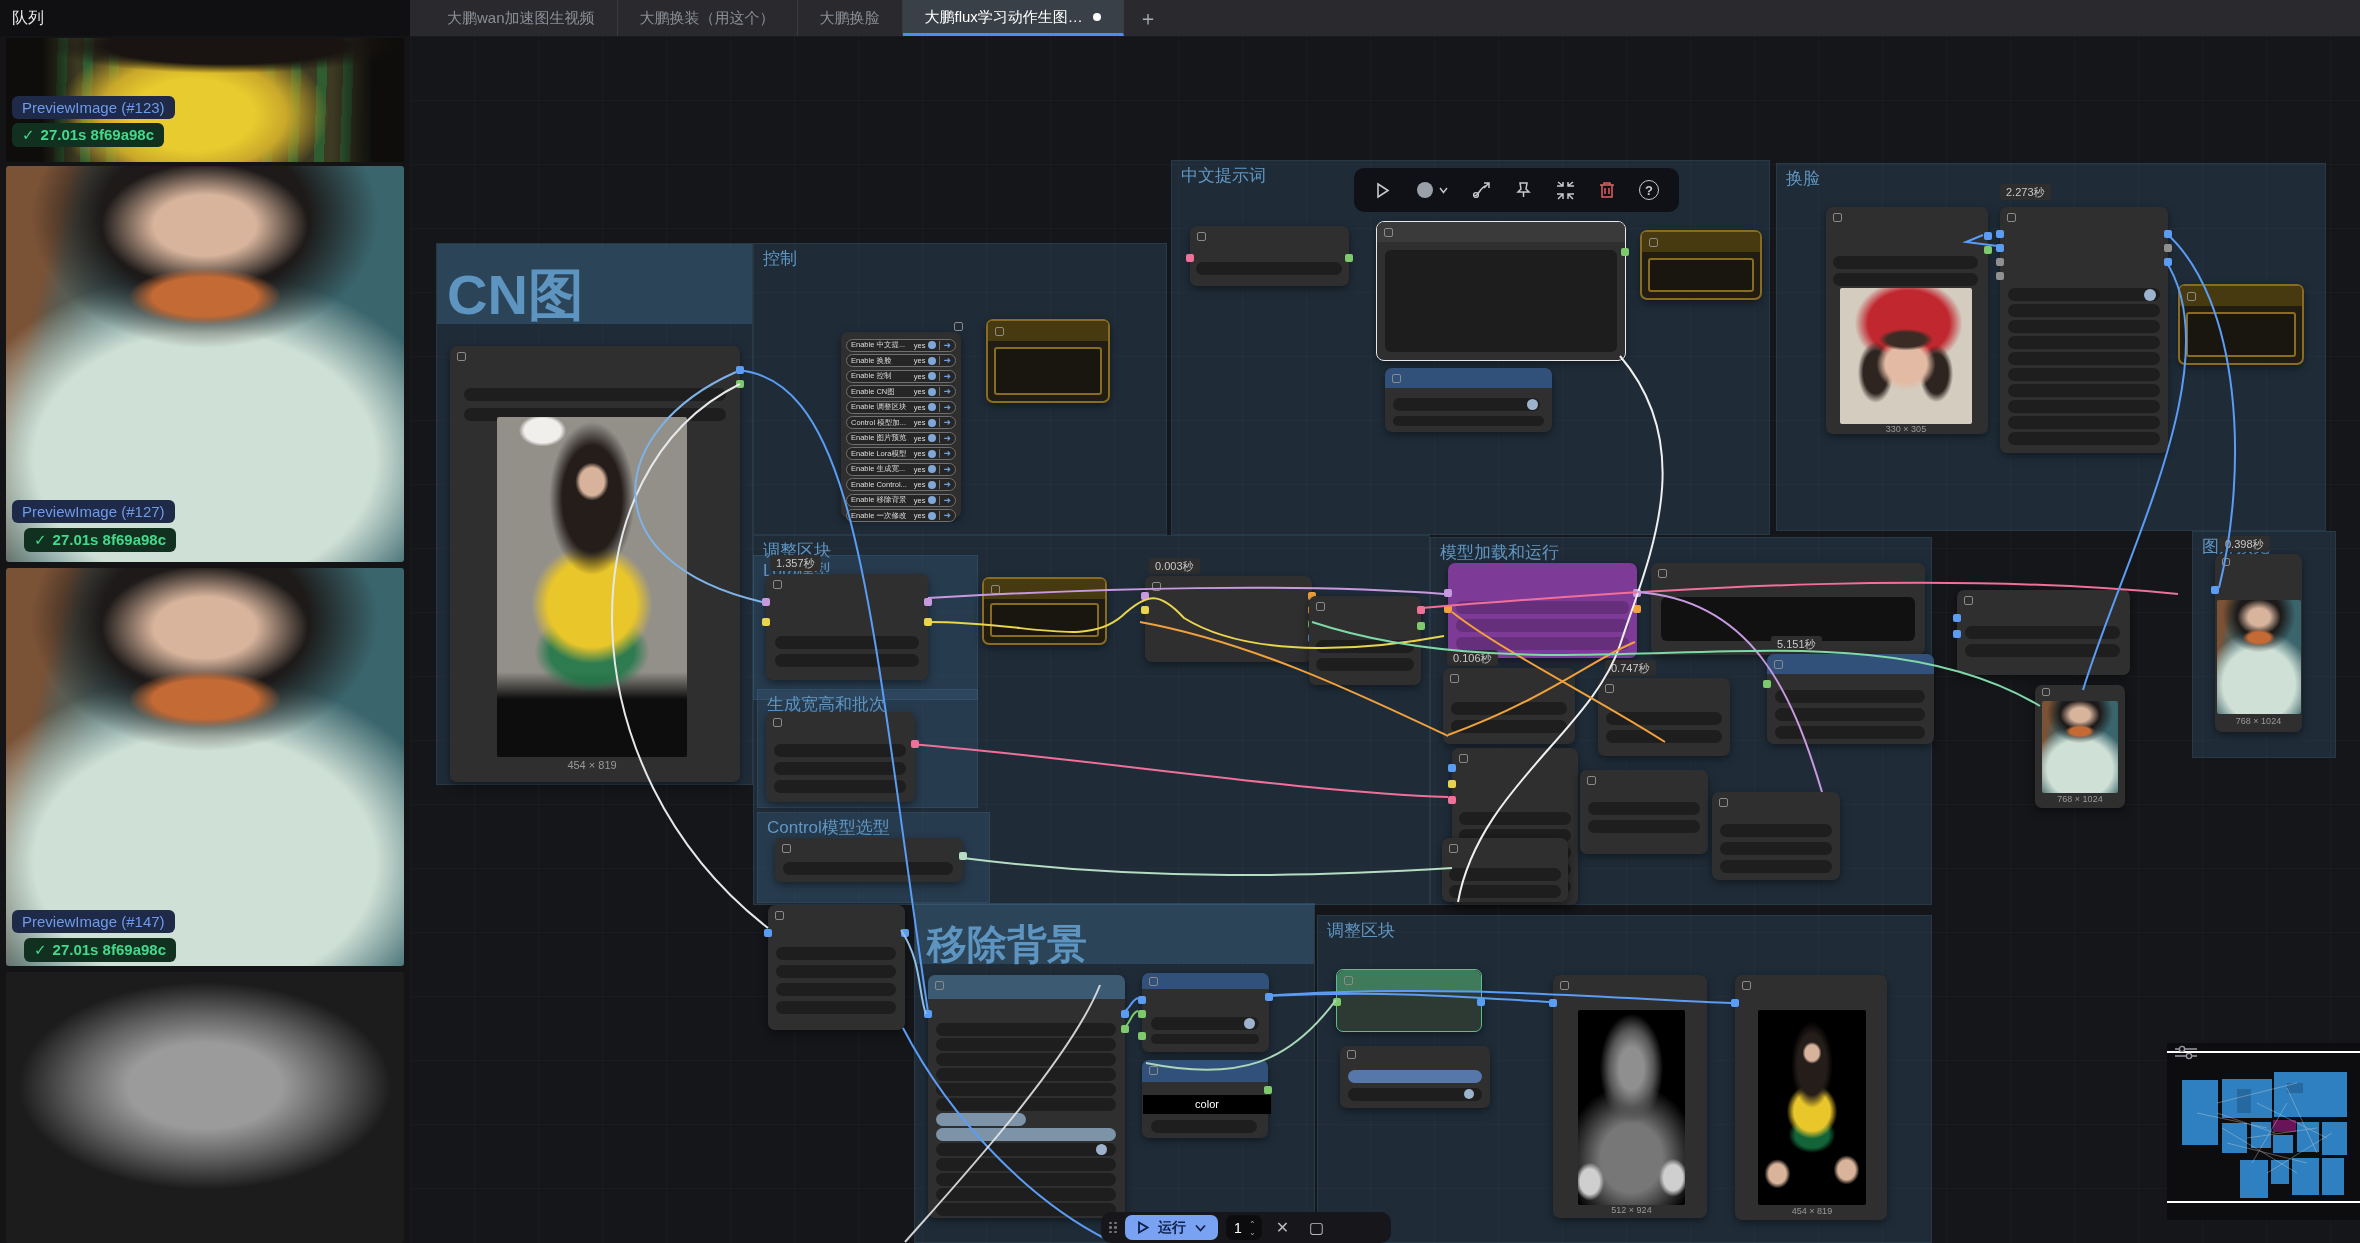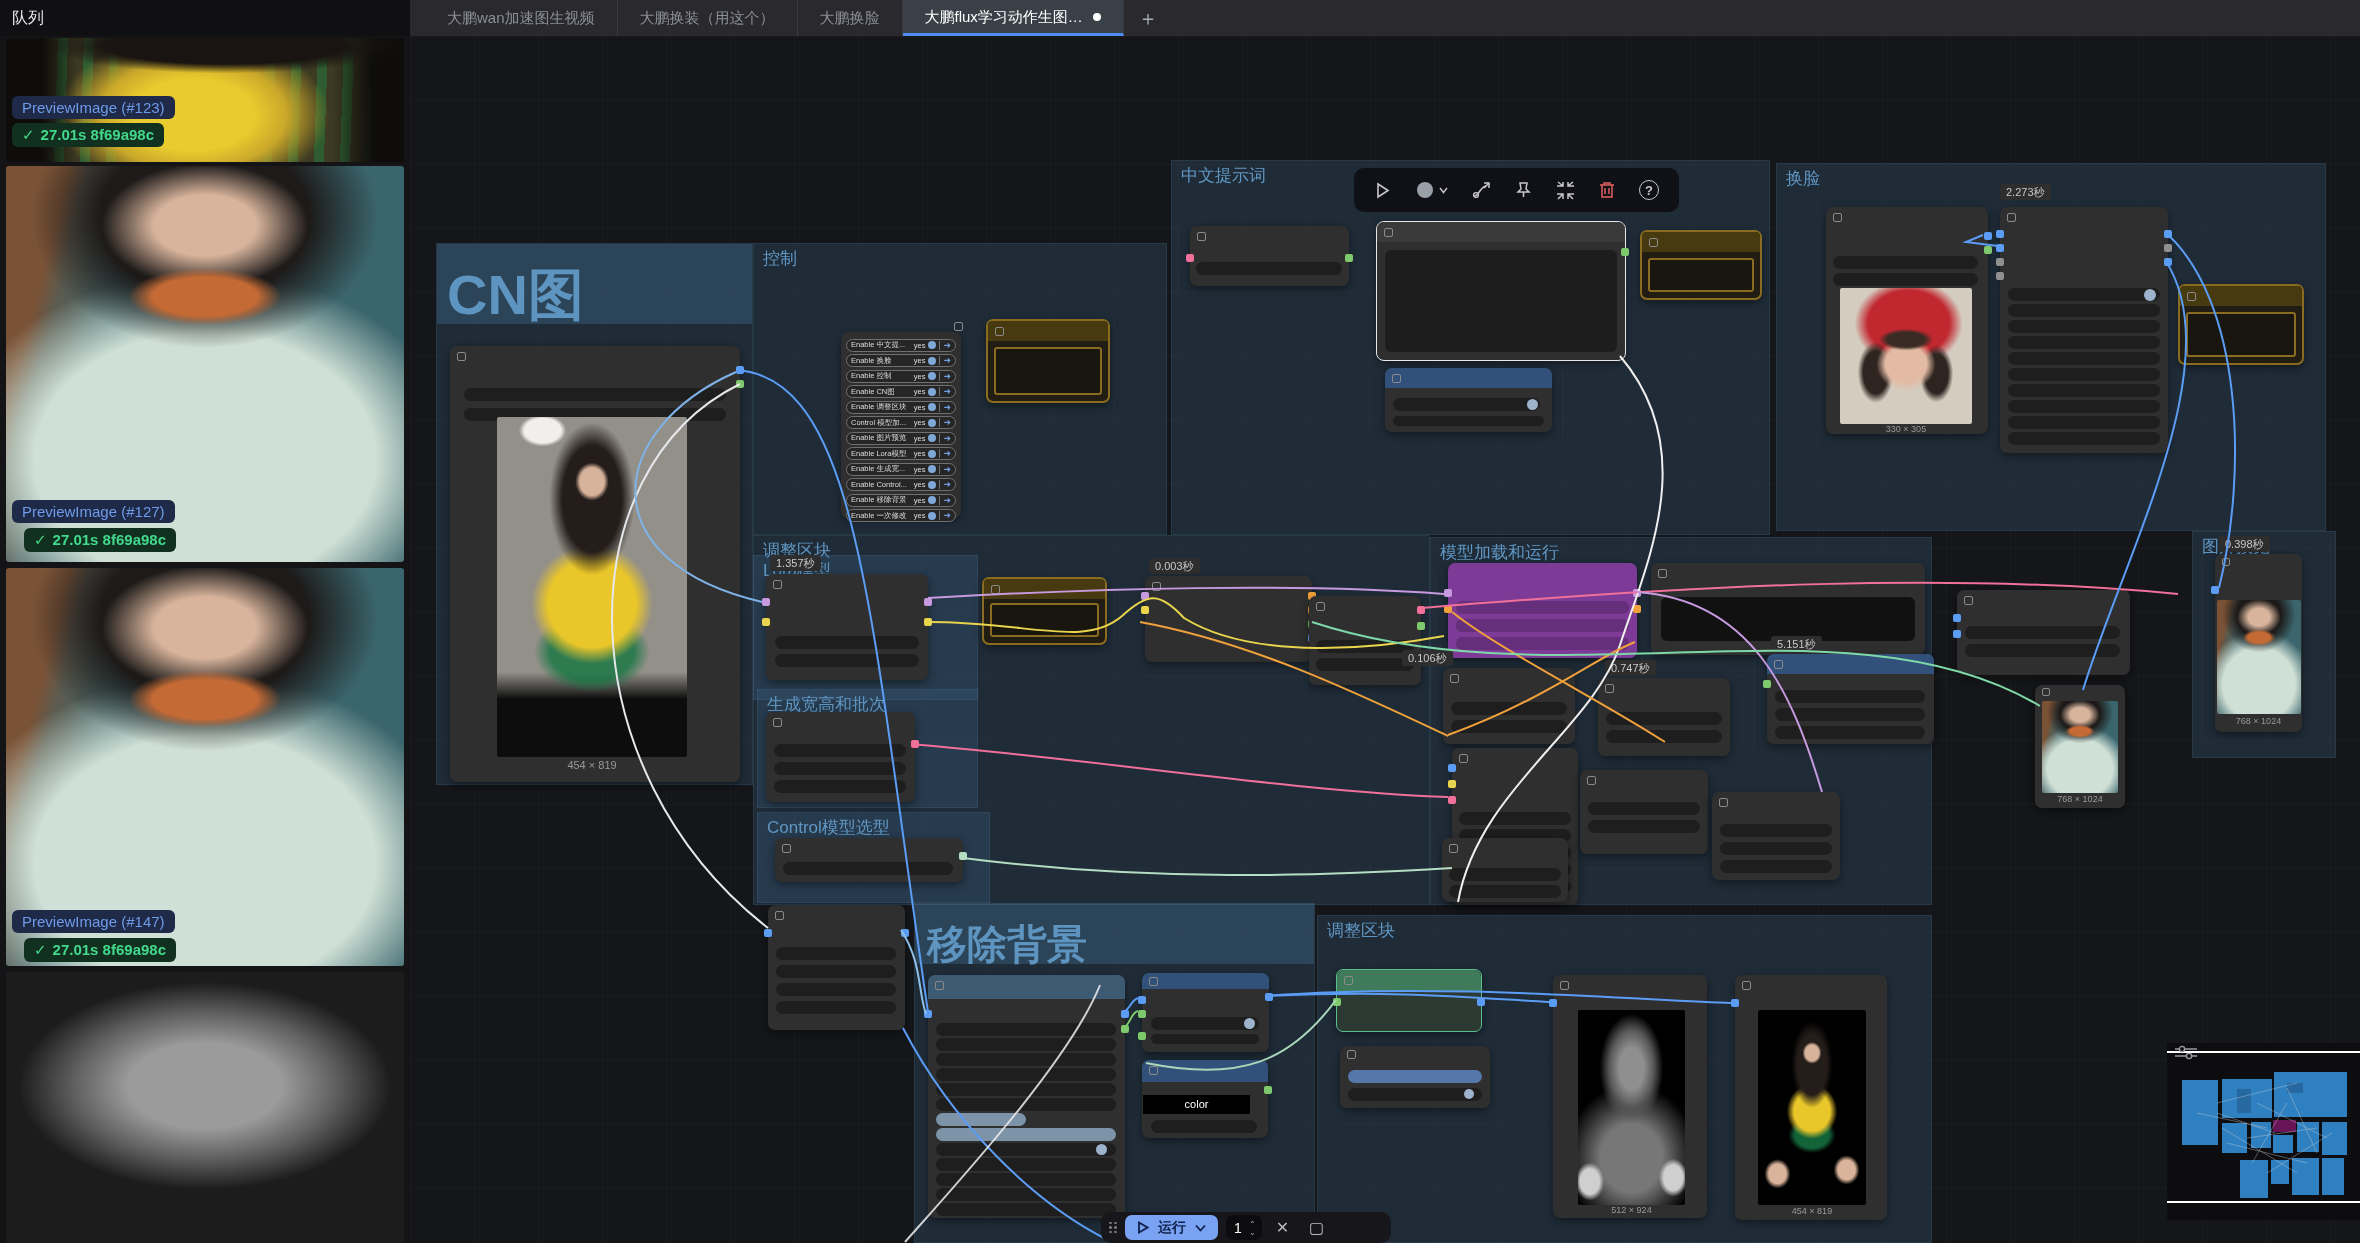--- a/index.html
+++ b/index.html
@@ -448,21 +448,21 @@
       <span class="d do" style="left:-4px;top:42px;"></span>
       <span class="d dl" style="right:-4px;top:26px;"></span>
       <span class="d do" style="right:-4px;top:42px;"></span>
     </div>
     <div class="n" style="left:1651px;top:563px;width:274px;height:92px;">
       <div class="nh">
           <span class="cs"></span>
         </div>
       <div style="position:absolute;left:10px;top:34px;right:10px;height:44px;background:#111;border-radius:6px;"></div>
     </div>
-    <div class="tm" style="left:1402px;top:650px;">0.106秒</div>
+    <div class="tm" style="left:1447px;top:650px;">0.106秒</div>
     <div class="n" style="left:1443px;top:668px;width:132px;height:76px;">
       <div class="nh">
           <span class="cs"></span>
         </div>
       <div class="w" style="left:8px;top:34px;width:116px;"></div>
       <div class="w" style="left:8px;top:52px;width:116px;"></div>
     </div>
     <div class="tm" style="left:1605px;top:660px;">0.747秒</div>
     <div class="n" style="left:1598px;top:678px;width:132px;height:78px;">
       <div class="nh">
@@ -587,21 +587,21 @@
       <span class="d dg" style="left:-4px;top:59px;"></span>
       <div class="w" style="left:9px;top:44px;width:108px;"></div>
       <span class="knob" style="right:14px;top:45px;width:11px;height:11px;"></span>
       <div class="w" style="left:9px;top:61px;width:108px;height:10px;"></div>
     </div>
     <div class="n" style="left:1142px;top:1060px;width:126px;height:78px;">
       <div class="nh hdr-blue" style="height:22px;">
           <span class="cs"></span>
         </div>
       <span class="d dg" style="right:-4px;top:26px;"></span>
-      <div style="position:absolute;left:1px;top:35px;width:107px;height:19px;background:#000;color:#fff;
+      <div style="position:absolute;left:1px;top:35px;width:128px;height:19px;background:#000;color:#fff;
                   font-size:11px;text-align:center;line-height:19px;">color</div>
       <div class="w" style="left:9px;top:60px;width:106px;"></div>
     </div>
 
     <div class="n green" style="left:1336px;top:969px;width:146px;height:63px;">
       <div class="nh hdr-green" style="height:22px;">
           <span class="cs"></span>
         </div>
       <span class="d dg" style="left:-4px;top:28px;"></span>
       <span class="d db" style="right:-4px;top:28px;"></span>

